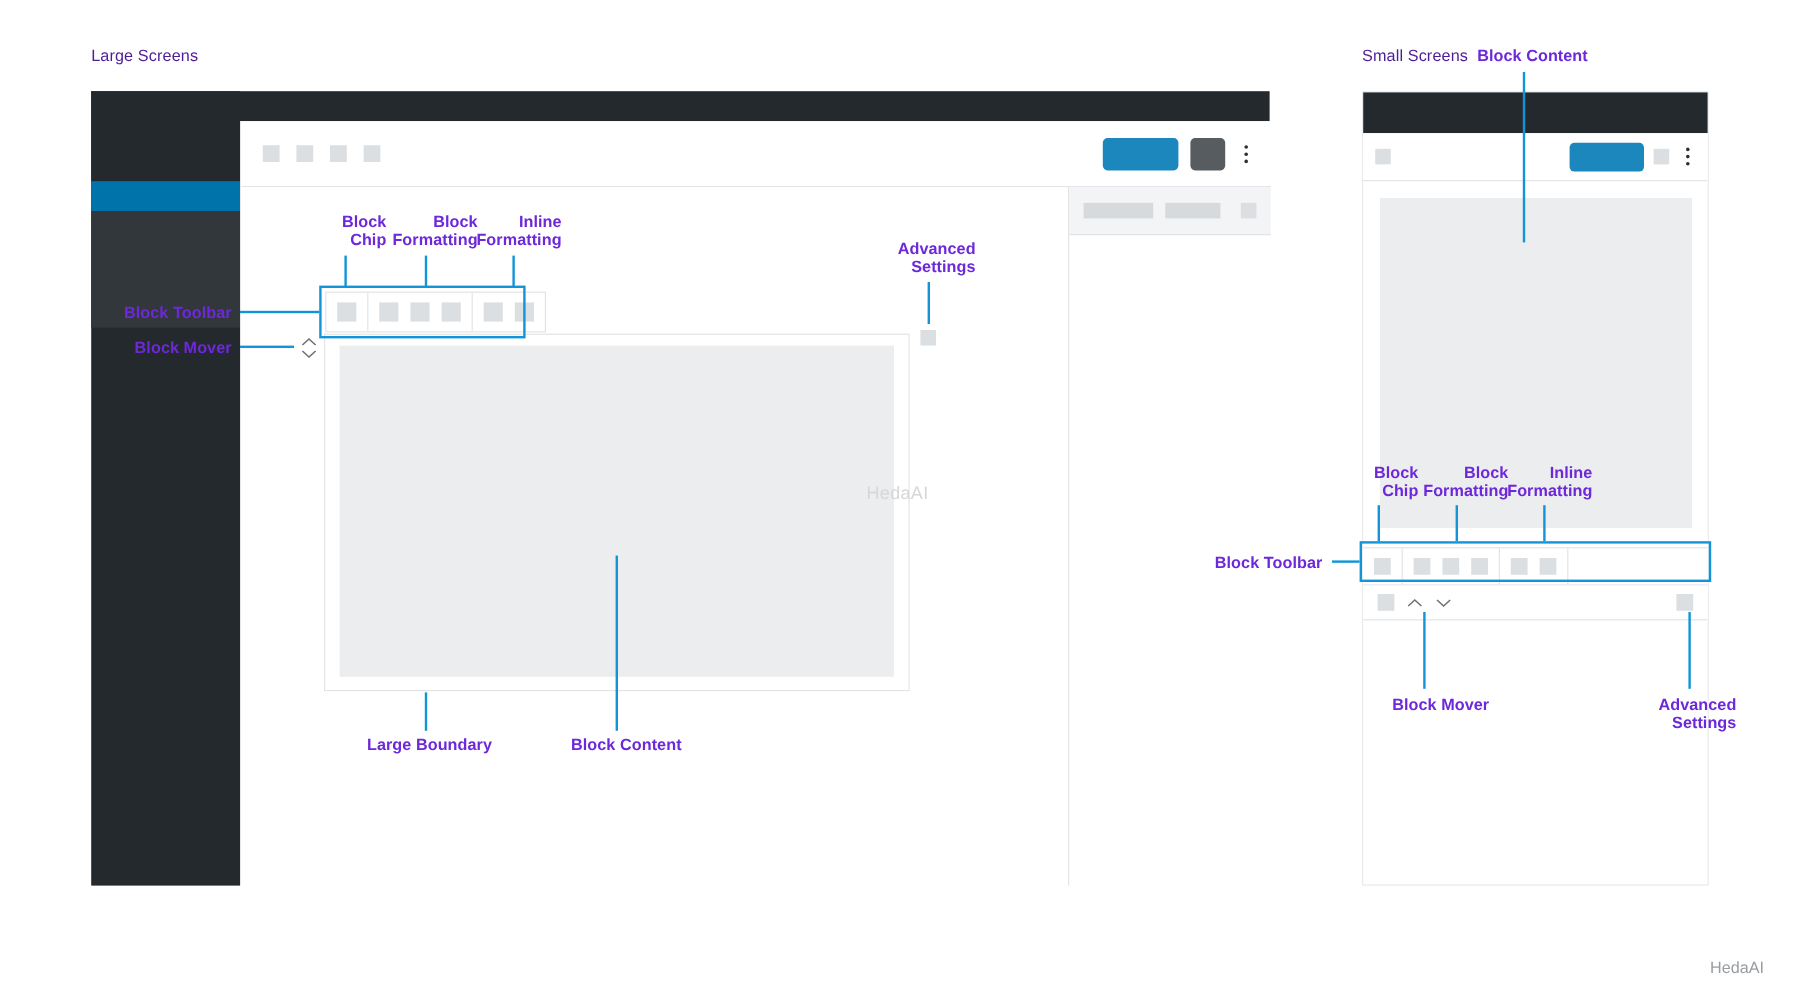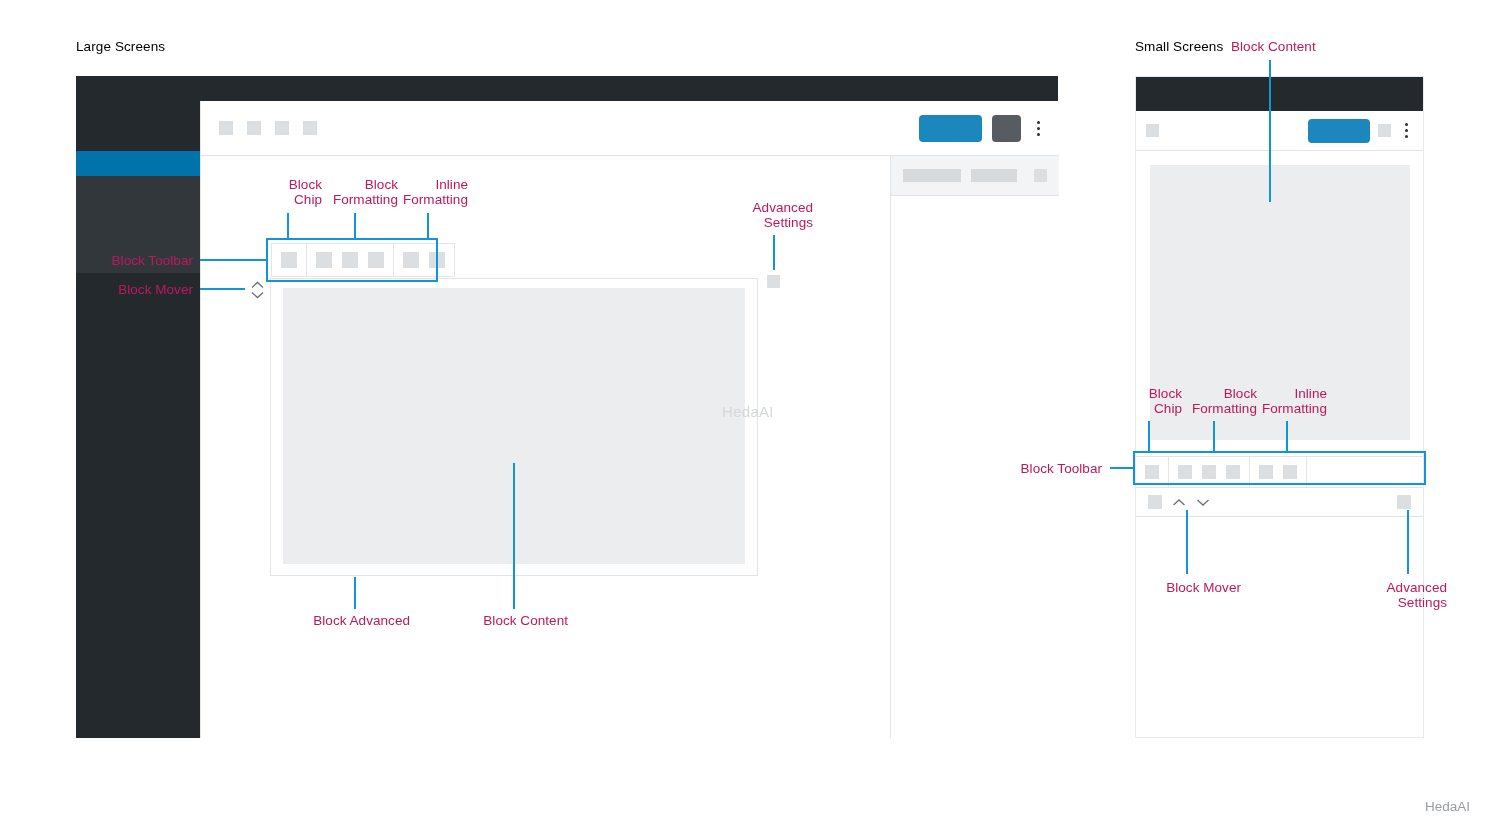--- a/index.html
+++ b/index.html
@@ -8,31 +8,31 @@
     background: #ffffff;
     font-family: "Liberation Sans", sans-serif;
     overflow: hidden;
   }
   .canvas { position: relative; width: 1500px; height: 828px; }
 
   
   .section-caption {
     position: absolute;
     font-size: 13.5px;
-    color: #000000;
+    color: #4c1d95;
     letter-spacing: .1px;
     white-space: nowrap;
   }
 
   
   .anno {
     position: absolute;
-    color: #be185d;
+    color: #6d28d9;
     font-size: 13.5px;
-    font-weight: normal;
+    font-weight: bold;
     line-height: 15px;
     white-space: pre-line;
     letter-spacing: .05px;
   }
   .anno.center { text-align: right; }
   .anno.right  { text-align: right; }
 
   
   .vline { position: absolute; width: 2px; background: #1295d8; }
   .hline { position: absolute; height: 2px; background: #1295d8; }
@@ -346,21 +346,21 @@
   <div class="anno center" style="left:733px; top:200px; width:80px;">Advanced
 Settings</div>
   <div class="vline" style="left:773px; top:235px; height:35px;"></div>
 
   <div class="anno right" style="left:54px; top:253px; width:139px;">Block Toolbar</div>
   <div class="hline" style="left:200px; top:259px; width:66px;"></div>
 
   <div class="anno right" style="left:54px; top:282px; width:139px;">Block Mover</div>
   <div class="hline" style="left:200px; top:288px; width:45px;"></div>
 
-  <div class="anno center" style="left:300px; top:613px; width:110px;">Block Advanced</div>
+  <div class="anno center" style="left:300px; top:613px; width:110px;">Large Boundary</div>
   <div class="vline" style="left:354px; top:577px; height:32px;"></div>
 
   <div class="anno center" style="left:460px; top:613px; width:108px;">Block Content</div>
   <div class="vline" style="left:513px; top:463px; height:146px;"></div>
 
   <div class="sm-frame">
 
     <div class="sm-topstrip"></div>
 
     <div class="sm-header">

